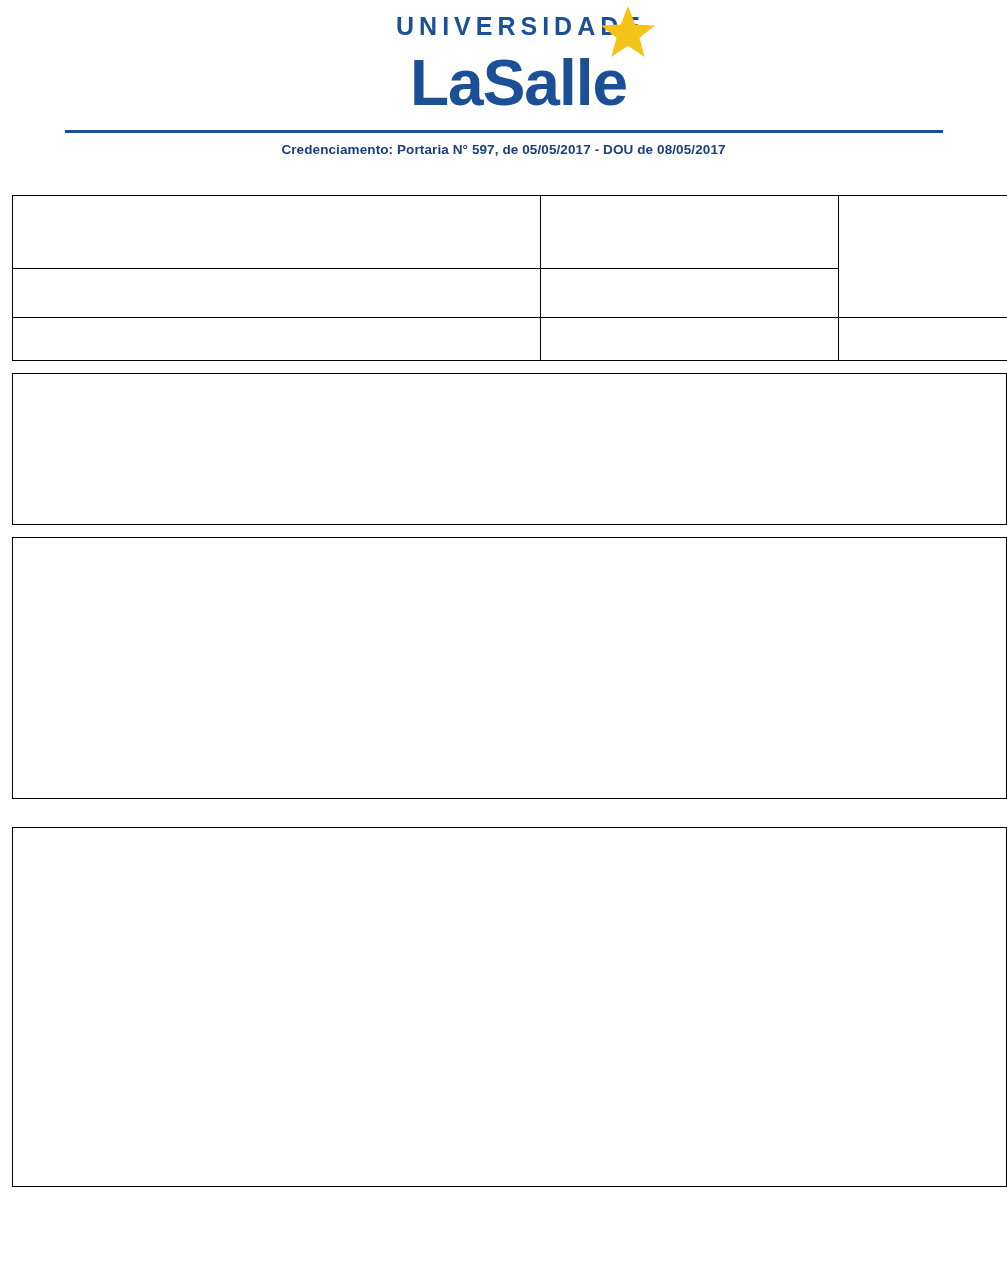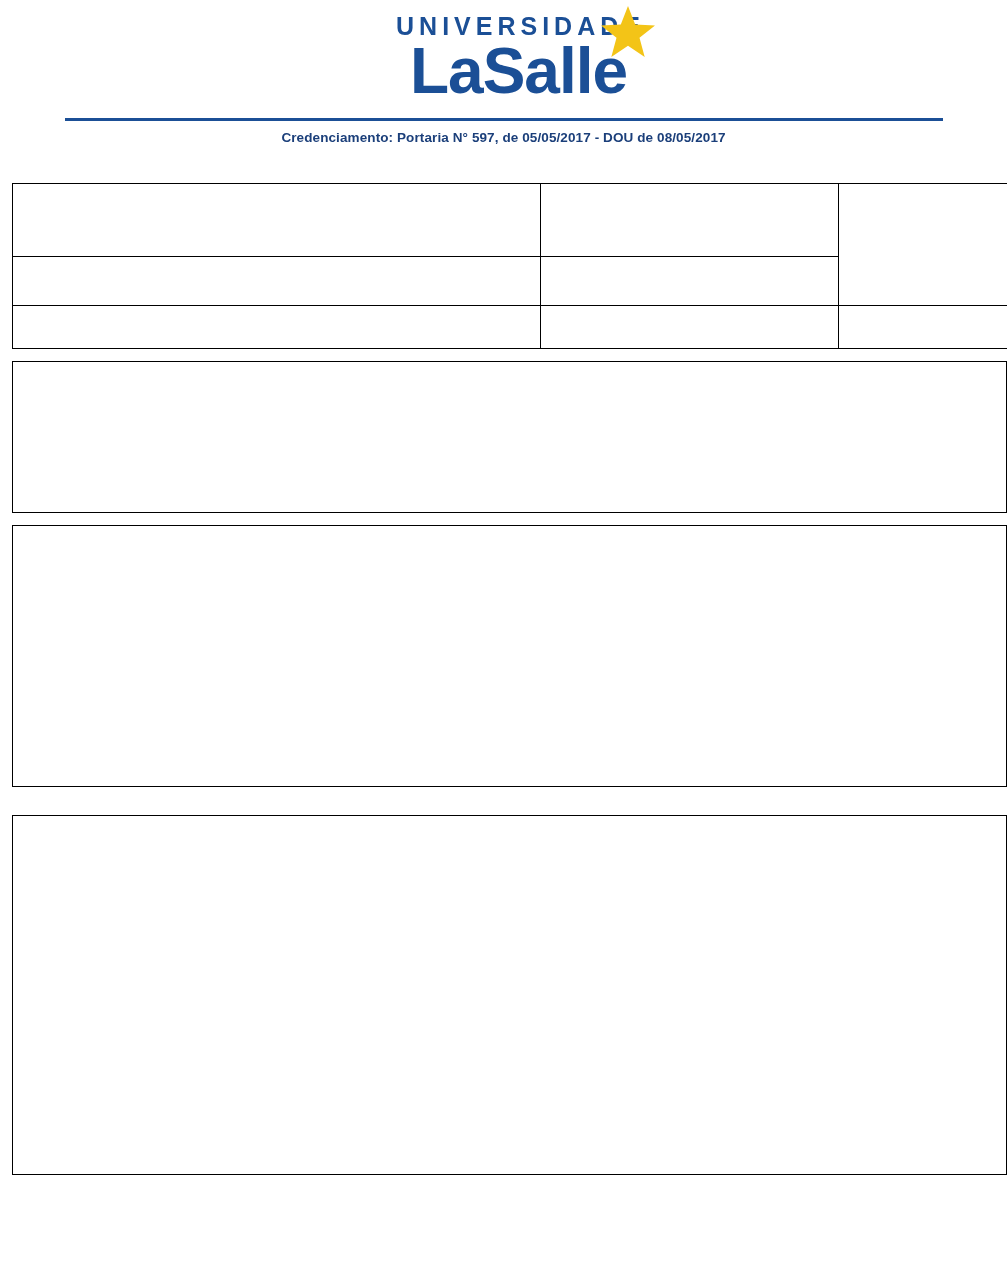--- a/index.html
+++ b/index.html
@@ -48,21 +48,21 @@
     padding-left: 4px;
   }
 
   .logo-main {
     font-family: "Liberation Sans", sans-serif;
     font-weight: bold;
     font-size: 64px;
     color: #1b4f96;
     line-height: 0.95;
     letter-spacing: -1px;
-    margin-top: 2px;
+    margin-top: 14px;
   }
 
   .logo-star {
     position: absolute;
     right: 12px;
     top: -10px;
     width: 58px;
     height: 58px;
     color: #f3c417;
     font-size: 58px;

